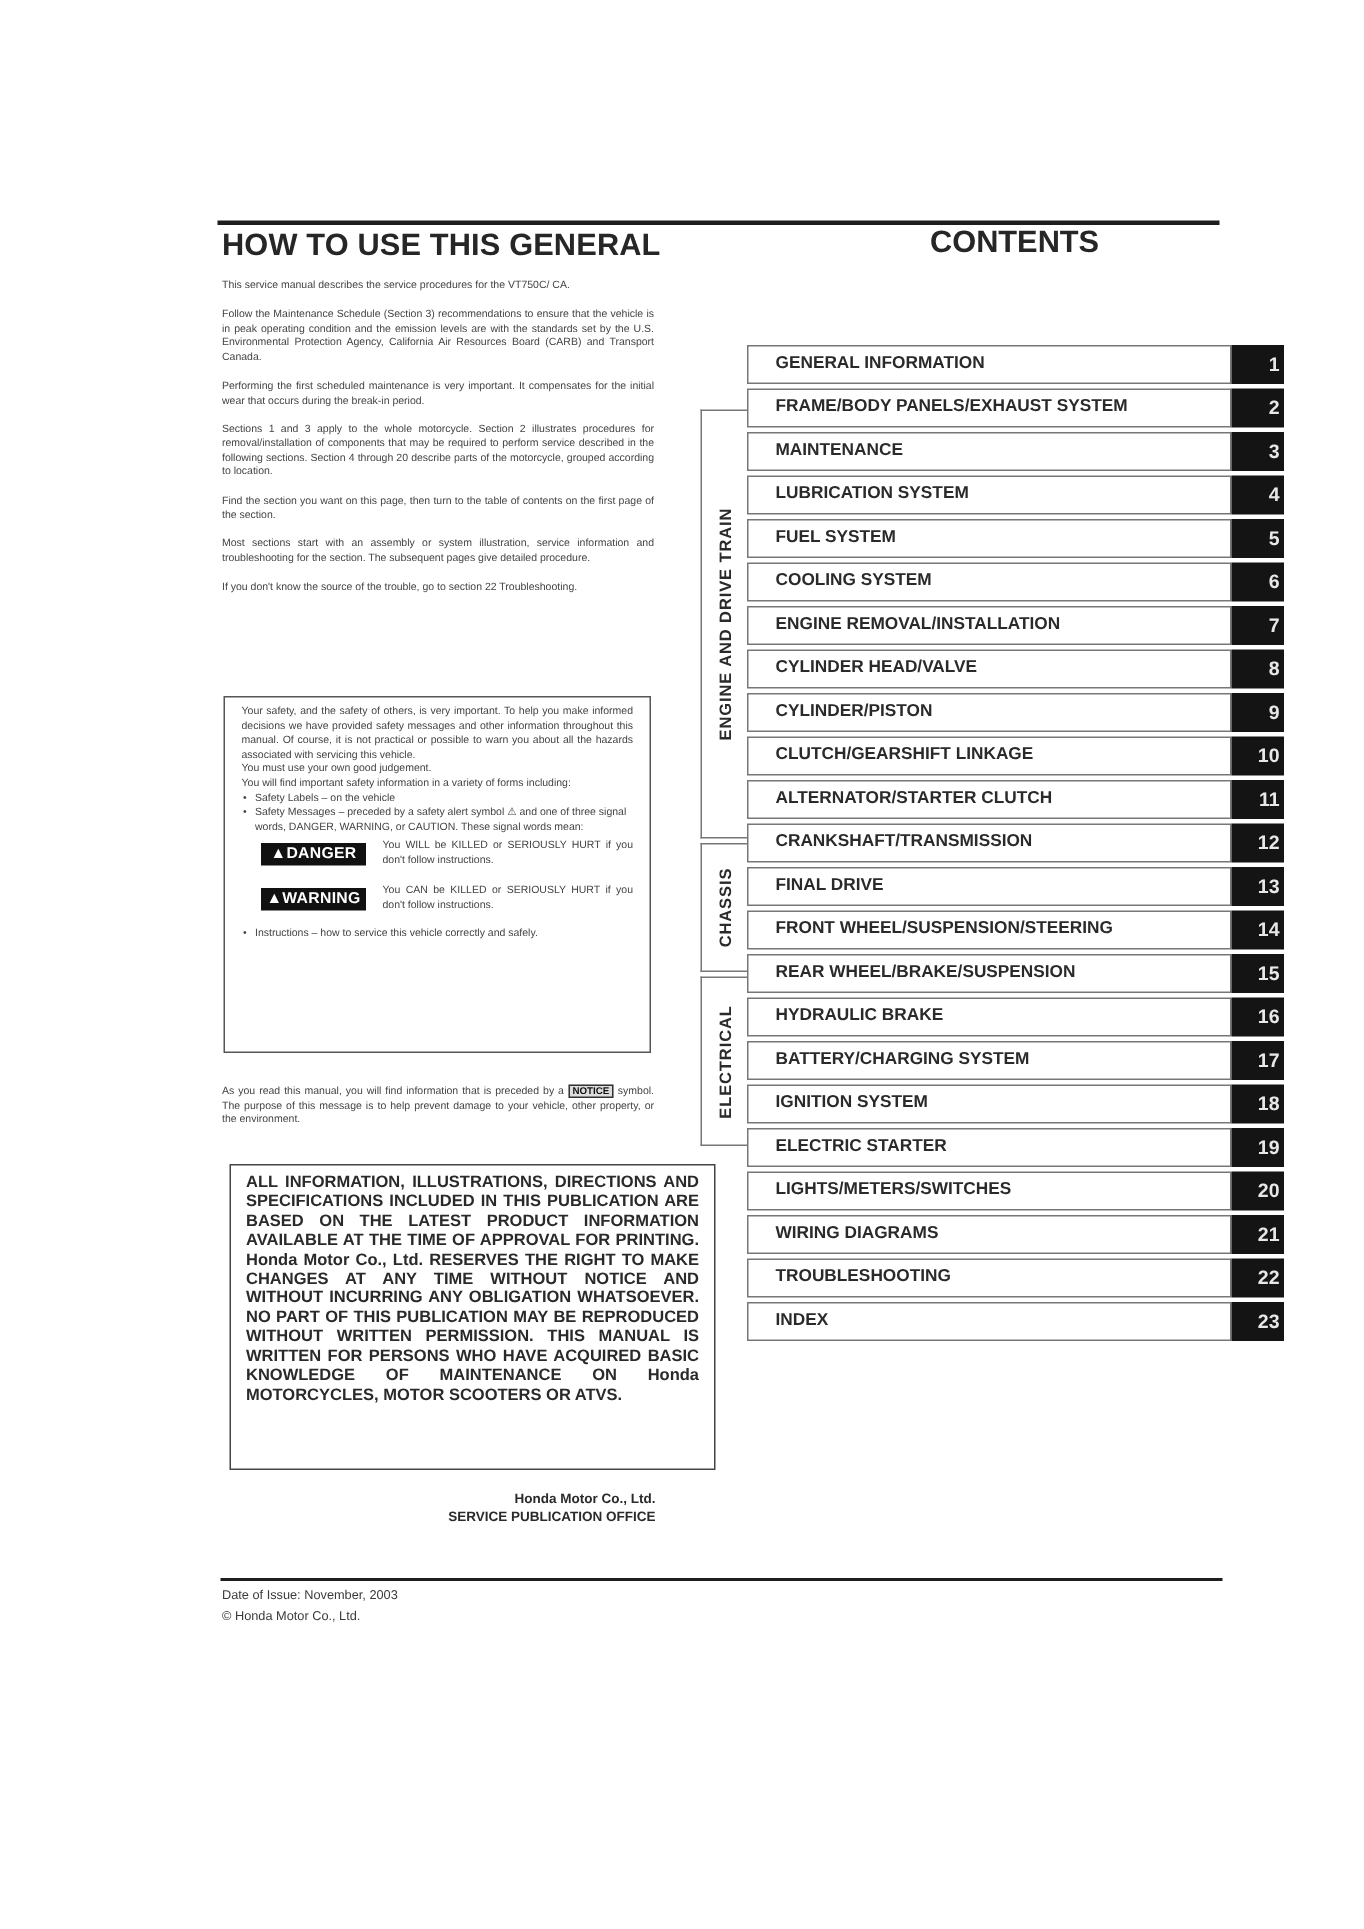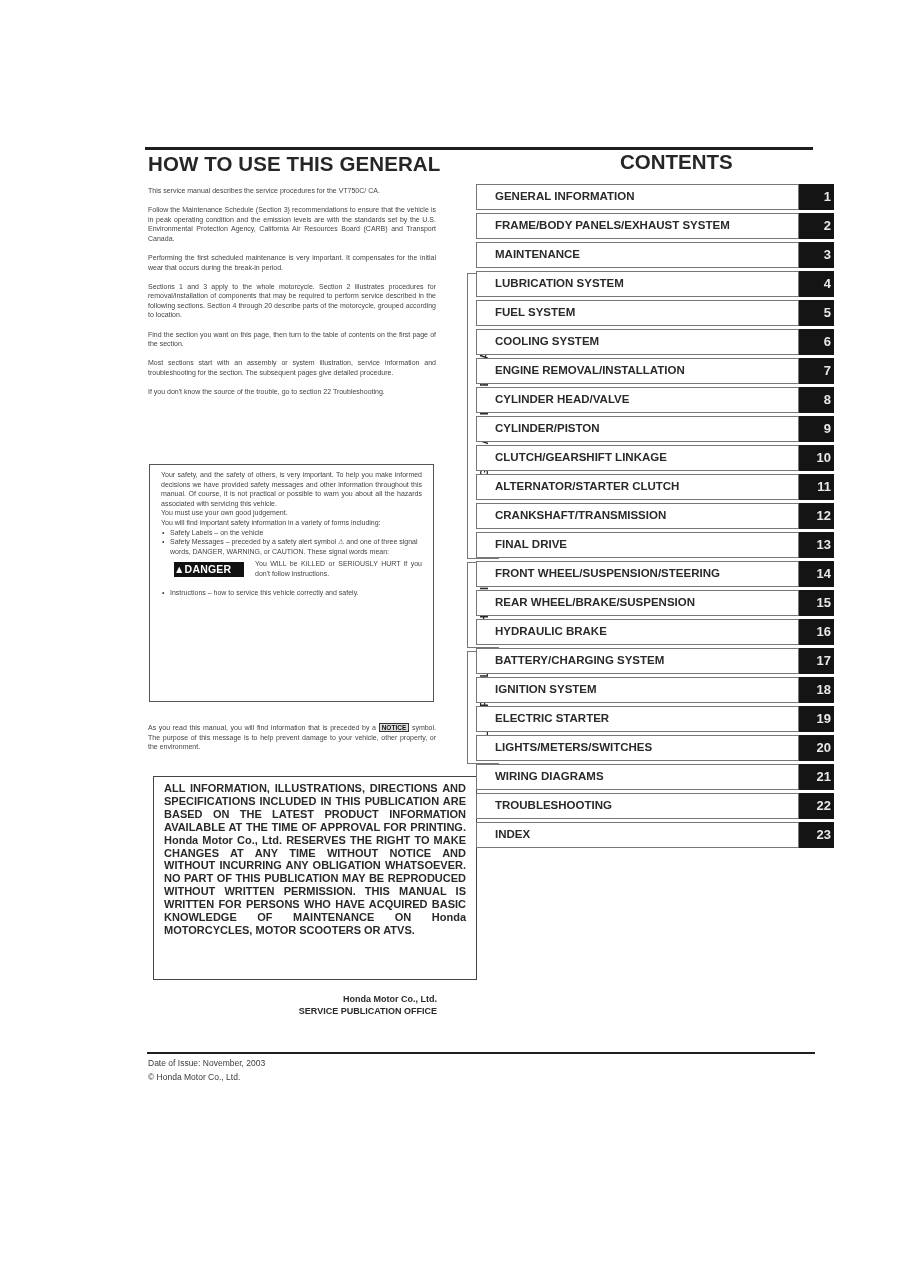--- a/index.html
+++ b/index.html
@@ -8,28 +8,28 @@
   .title-left{position:absolute;left:148px;top:152px;font-size:20.5px;font-weight:bold;color:#262626;letter-spacing:0.1px;white-space:nowrap;}
   .title-right{position:absolute;left:620px;top:150px;font-size:20.5px;font-weight:bold;color:#262626;white-space:nowrap;}
   .intro{position:absolute;left:148px;top:186px;width:288px;font-size:7px;line-height:9.6px;color:#444;}
   .intro p{margin:0 0 9.5px 0;text-align:justify;}
   .safety{position:absolute;left:149px;top:464px;width:285px;height:238px;border:1.2px solid #555;box-sizing:border-box;padding:5px 11px 0 11px;font-size:7px;line-height:9.6px;color:#444;}
   .safety p{margin:0;text-align:justify;}
   .safety ul{margin:0;padding:0 0 0 9px;list-style:none;}
   .safety li{position:relative;}
   .safety li:before{content:"•";position:absolute;left:-8px;}
   .sig{display:flex;align-items:flex-start;margin:3px 0 0 13px;height:27px;}
-  .sig .lbl{width:70px;height:15px;background:#111;color:#fff;font-weight:bold;font-size:10.5px;line-height:15px;flex:none;margin-top:3px;letter-spacing:0.2px;}
+  .sig .lbl{width:70px;height:15px;background:#111;color:#fff;font-weight:bold;font-size:10.5px;line-height:15px;text-align:center;flex:none;margin-top:3px;letter-spacing:0.2px;}
   .sig .txt{margin-left:11px;width:170px;text-align:justify;}
   .notice-para{position:absolute;left:148px;top:723px;width:288px;font-size:7px;line-height:9.6px;color:#444;text-align:justify;}
   .notice-tag{display:inline-block;border:1px solid #333;font-weight:bold;font-size:6.5px;line-height:7px;padding:0 2px;color:#111;background:#ddd;}
   .disclaimer{position:absolute;left:153px;top:776px;width:324px;height:204px;border:1.3px solid #444;box-sizing:border-box;padding:5px 10px 0 10px;font-size:11px;font-weight:bold;line-height:12.9px;color:#2a2a2a;text-align:justify;text-align-last:left;}
   .office{position:absolute;left:200px;top:994px;width:237px;text-align:right;font-size:9px;font-weight:bold;line-height:11.5px;color:#2a2a2a;}
   .footer{position:absolute;left:148px;top:1056px;font-size:8.5px;line-height:14px;color:#3a3a3a;}
-  .toc-row{position:absolute;left:476px;width:412px;height:26px;}
+  .toc-row{position:absolute;left:498px;width:412px;height:26px;margin-top:46px;}
   .toc-row .box{position:absolute;left:0;top:0;width:323px;height:26px;border:1px solid #777;box-sizing:border-box;background:#fff;}
   .toc-row .lbl{position:absolute;left:19px;top:6px;font-size:11.5px;font-weight:bold;color:#2a2a2a;white-space:nowrap;}
   .toc-row .tab{position:absolute;left:323px;top:0;width:35px;height:26px;background:#141414;color:#e8e8e8;font-size:13px;font-weight:bold;text-align:right;line-height:26px;padding-right:3px;box-sizing:border-box;overflow:hidden;}
   .group{position:absolute;left:467px;width:32px;border:1px solid #777;border-right:none;box-sizing:border-box;}
   .group .gl{position:absolute;left:50%;top:50%;transform:translate(-50%,-50%) rotate(-90deg);font-size:11px;font-weight:bold;color:#2a2a2a;white-space:nowrap;letter-spacing:0.6px;}
 </style>
 </head>
 <body>
 
 <div class="rule" style="left:145px;top:147px;width:668px;height:2.5px;"></div>
@@ -52,20 +52,24 @@
   <p>You must use your own good judgement.</p>
   <p>You will find important safety information in a variety of forms including:</p>
   <ul>
     <li>Safety Labels – on the vehicle</li>
     <li>Safety Messages – preceded by a safety alert symbol ⚠ and one of three signal words, DANGER, WARNING, or CAUTION. These signal words mean:</li>
   </ul>
   <div class="sig">
     <div class="lbl">▲DANGER</div>
     <div class="txt">You WILL be KILLED or SERIOUSLY HURT if you don't follow instructions.</div>
   </div>
+  <div class="sig">
+    <div class="lbl">▲WARNING</div>
+    <div class="txt">You CAN be KILLED or SERIOUSLY HURT if you don't follow instructions.</div>
+  </div>
   <ul style="margin-top:2px;">
     <li>Instructions – how to service this vehicle correctly and safely.</li>
   </ul>
 </div>
 
 <div class="notice-para">
   <span>As you read this manual, you will find information that is preceded by a</span>
   <span class="notice-tag">NOTICE</span>
   <span>symbol. The purpose of this message is to help prevent damage to your vehicle, other property, or the environment.</span>
 </div>

